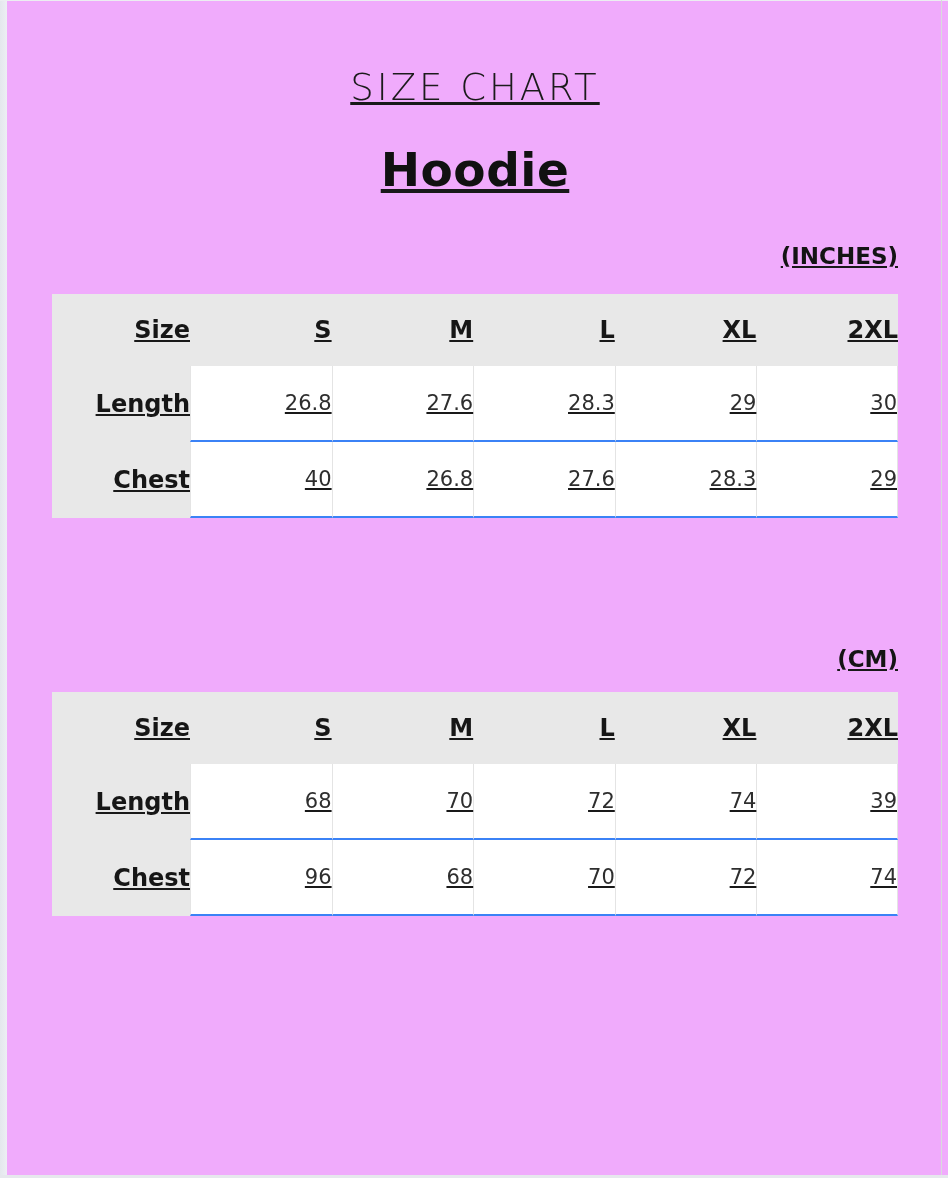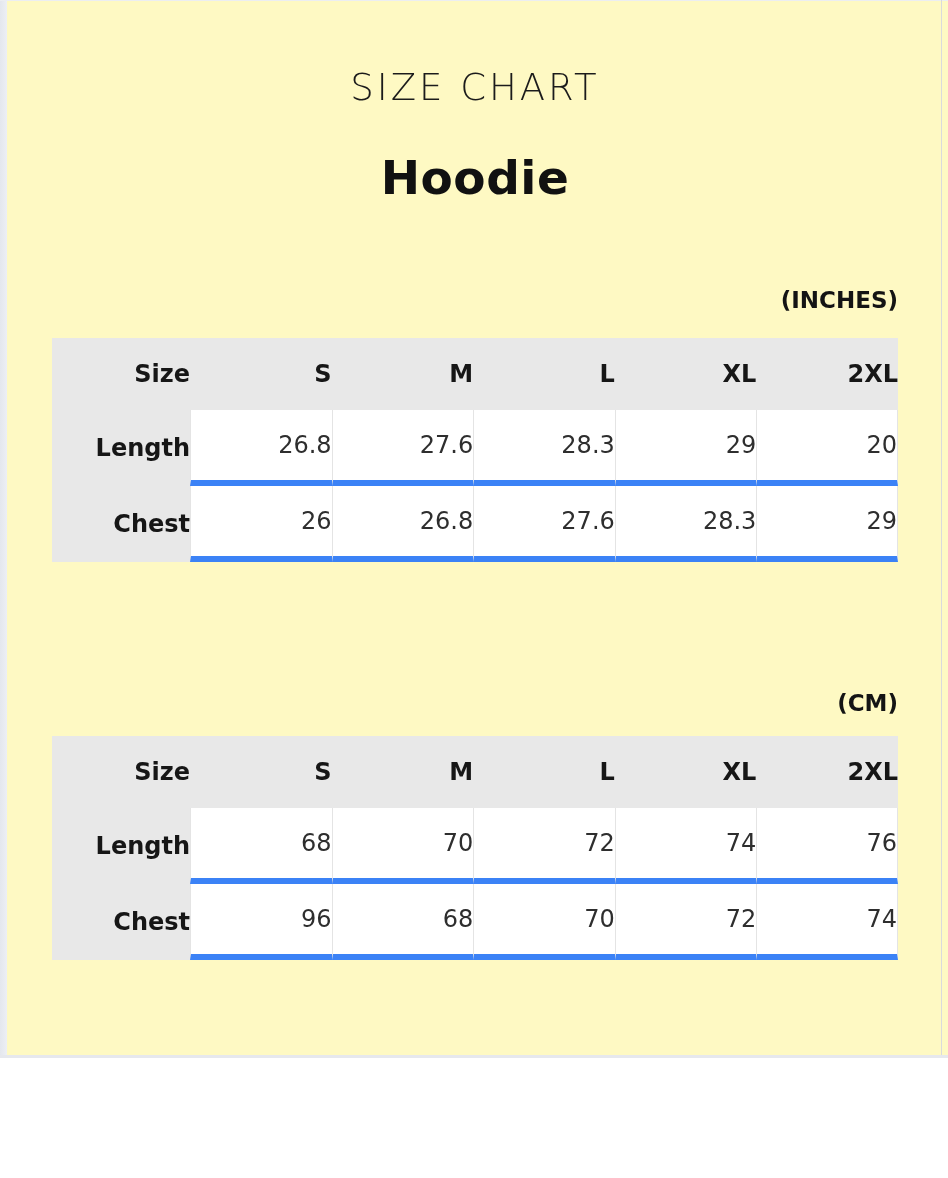--- a/index.html
+++ b/index.html
@@ -4,23 +4,24 @@
 <style>
   * { margin: 0; padding: 0; box-sizing: border-box; }
   html, body { background: #ffffff; }
   body {
     font-family: "DejaVu Sans", "Liberation Sans", sans-serif;
     color: #191919;
   }
   .page {
     position: relative;
     width: 948px;
-    height: 1058px;
-    background: #fef9c3;
+    height: 1178px;
+    background: #f0abfc;
     overflow: hidden;
+    text-decoration: underline;
   }
   
   .edge-left {
     position: absolute; left: 0; top: 0; bottom: 0;
     width: 7px;
     background: linear-gradient(to right, #e4e7ed, #edeff4);
   }
   .edge-top {
     position: absolute; left: 0; top: 0; right: 0;
     height: 1px; background: #eceef1;
@@ -41,36 +42,36 @@
   .eyebrow {
     margin-top: 66px;
     text-align: center;
     font-size: 37px;
     font-weight: 300;
     letter-spacing: 3px;
     color: #1b1b1b;
     line-height: 1.2;
   }
   .title {
-    margin-top: 40px;
+    margin-top: 32px;
     text-align: center;
     font-size: 47px;
     font-weight: 800;
     letter-spacing: 0.5px;
     color: #111111;
     line-height: 1.2;
   }
   .unit-label {
     text-align: right;
     font-size: 23px;
     font-weight: 700;
     color: #141414;
     line-height: 1.2;
   }
-  .unit-label.first { margin-top: 80px; }
+  .unit-label.first { margin-top: 44px; }
   .unit-label.second { margin-top: 128px; }
 
   table.size-table {
     width: 100%;
     border-collapse: separate;
     border-spacing: 0;
     table-layout: fixed;
     margin-top: 24px;
   }
   table.size-table.second { margin-top: 18px; }
@@ -91,25 +92,25 @@
     height: 76px;
     background: #e8e8e8;
     font-size: 24px;
     font-weight: 700;
     color: #161616;
     margin-left: 20px;
   }
   td.data-cell {
     height: 76px;
     background: #ffffff;
-    font-size: 24px;
+    font-size: 21px;
     font-weight: 400;
     color: #2e2e2e;
     border-left: 1px solid #e4e4e4;
-    border-bottom: 6px solid #3b82f6;
+    border-bottom: 2px solid #3b82f6;
   }
   td.data-cell:last-child { border-right: 1px solid #e4e4e4; }
 </style>
 </head>
 <body>
 
 <div class="page">
   <div class="edge-left"></div>
   <div class="edge-top"></div>
   <div class="edge-right-line"></div>
@@ -141,25 +142,25 @@
               <th>2XL</th>
             </tr>
           </thead>
           <tbody>
             <tr>
               <td class="row-label">Length</td>
               <td class="data-cell">26.8</td>
               <td class="data-cell">27.6</td>
               <td class="data-cell">28.3</td>
               <td class="data-cell">29</td>
-              <td class="data-cell">20</td>
+              <td class="data-cell">30</td>
             </tr>
             <tr>
               <td class="row-label">Chest</td>
-              <td class="data-cell">26</td>
+              <td class="data-cell">40</td>
               <td class="data-cell">26.8</td>
               <td class="data-cell">27.6</td>
               <td class="data-cell">28.3</td>
               <td class="data-cell">29</td>
             </tr>
           </tbody>
         </table>
     </section>
 
     <div class="unit-label second">(CM)</div>
@@ -184,21 +185,21 @@
               <th>2XL</th>
             </tr>
           </thead>
           <tbody>
             <tr>
               <td class="row-label">Length</td>
               <td class="data-cell">68</td>
               <td class="data-cell">70</td>
               <td class="data-cell">72</td>
               <td class="data-cell">74</td>
-              <td class="data-cell">76</td>
+              <td class="data-cell">39</td>
             </tr>
             <tr>
               <td class="row-label">Chest</td>
               <td class="data-cell">96</td>
               <td class="data-cell">68</td>
               <td class="data-cell">70</td>
               <td class="data-cell">72</td>
               <td class="data-cell">74</td>
             </tr>
           </tbody>

